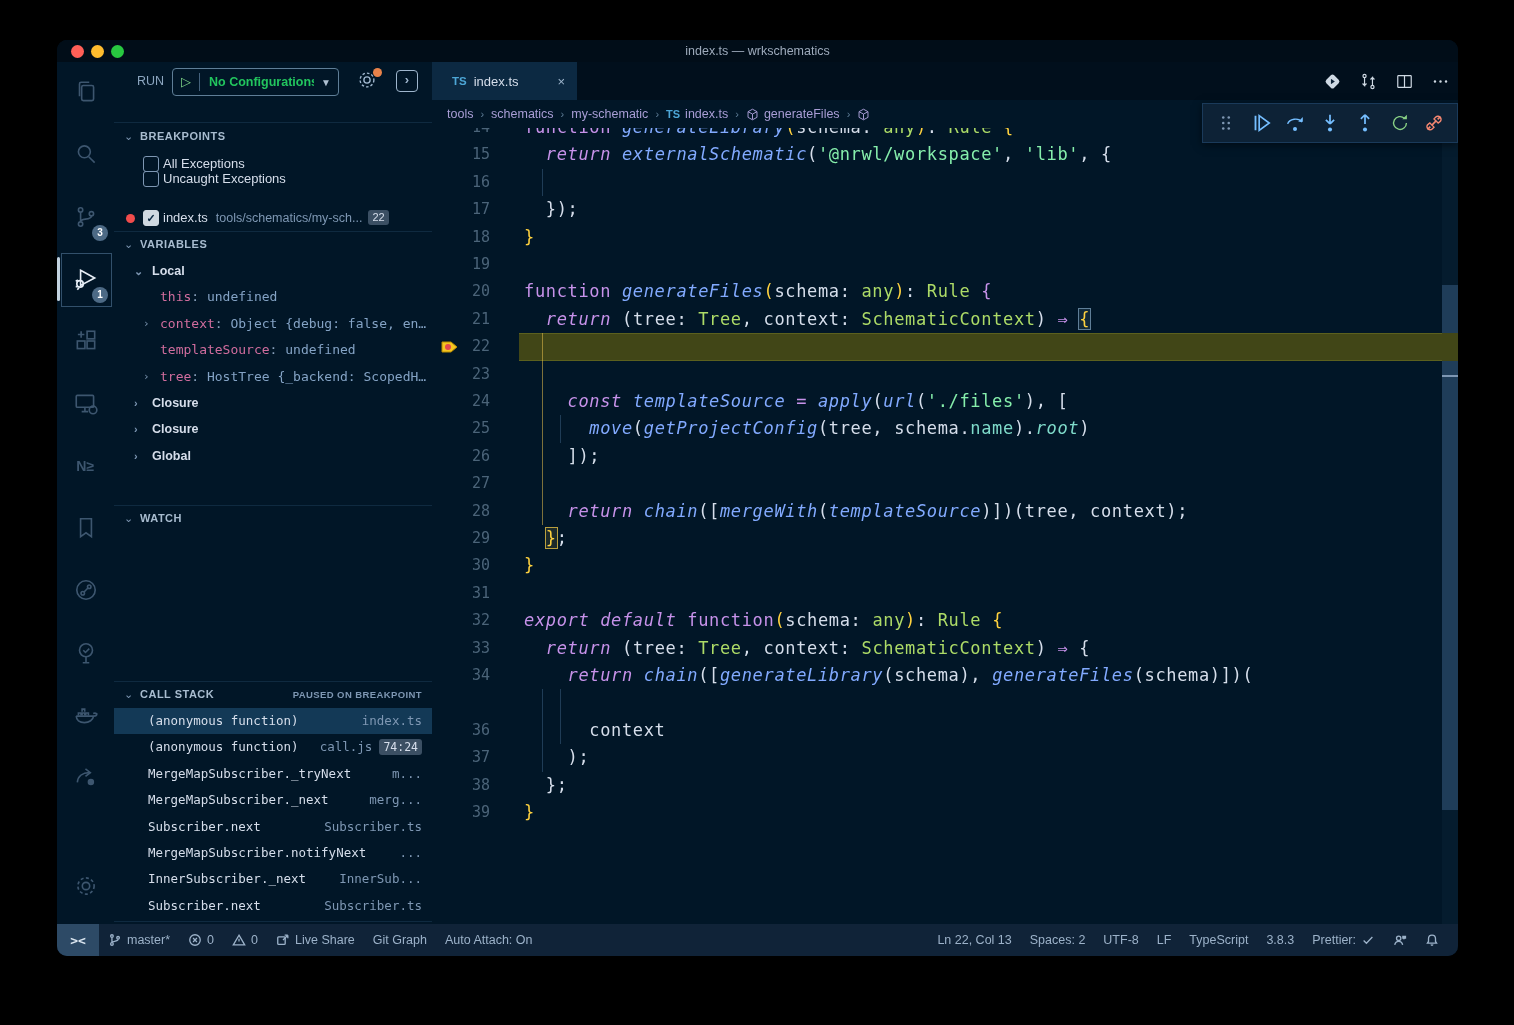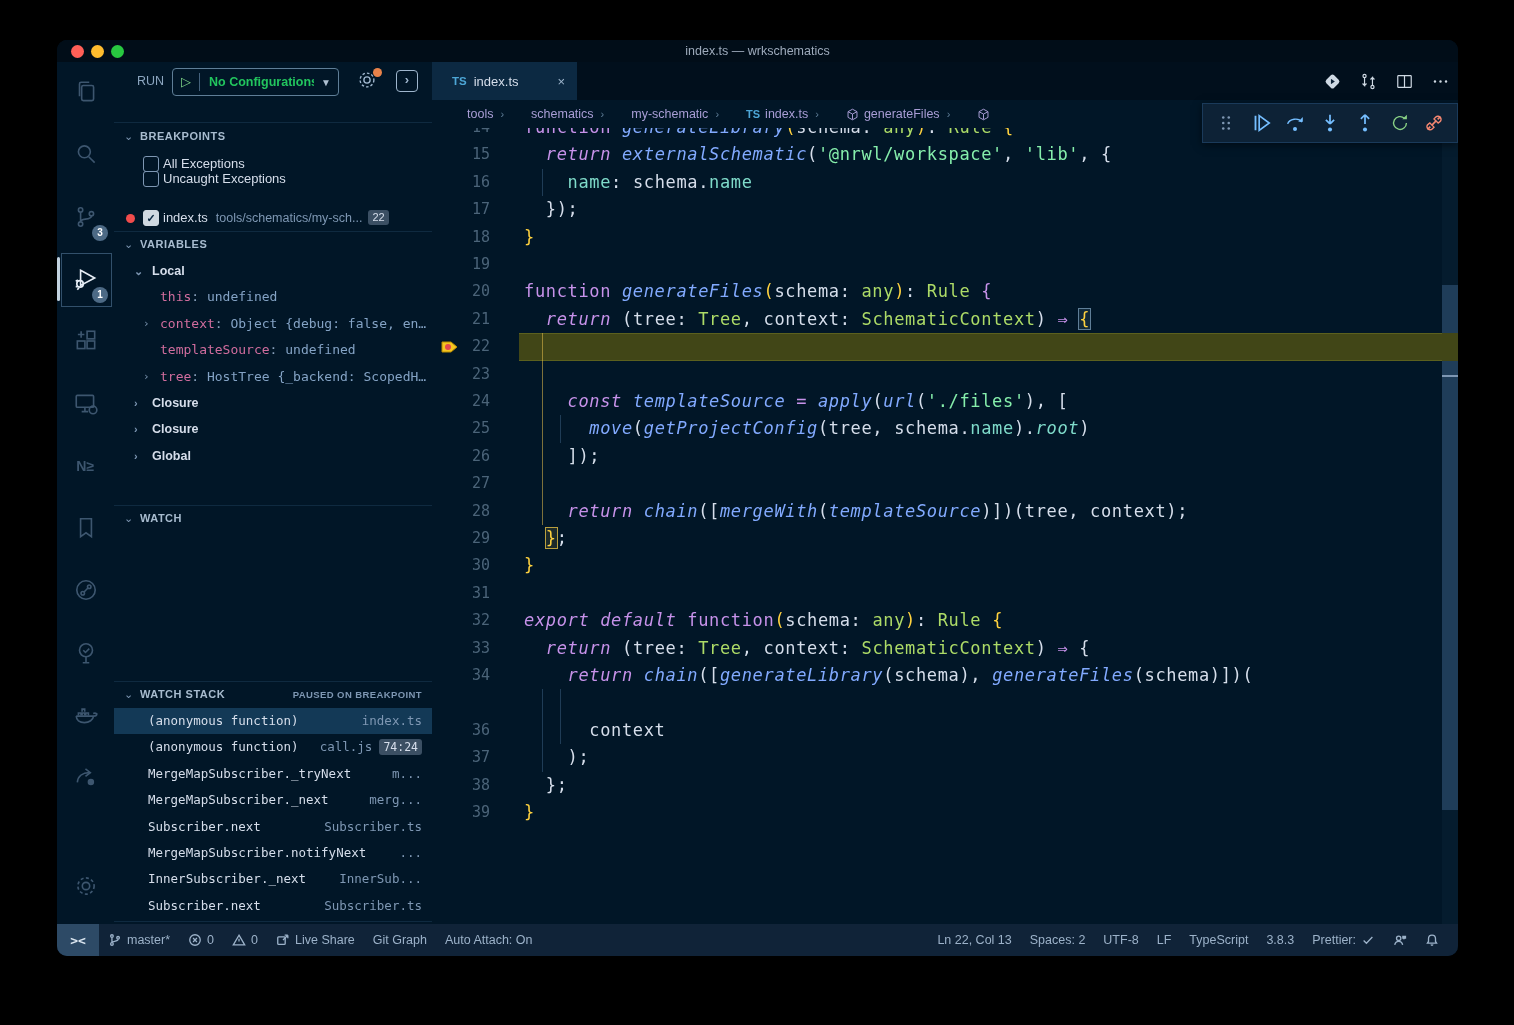--- a/index.html
+++ b/index.html
@@ -74,21 +74,21 @@
   .tab{position:absolute;left:0;top:0;width:145px;height:38px;background:#0c2942;display:flex;
        align-items:center;font-size:13px;color:#d6deeb;}
   .tab-ts{color:#4da6d6;font-weight:bold;font-size:11.5px;margin:0 7px 0 20px;}
   .tab-close{margin-left:auto;margin-right:12px;color:#9fb6cd;font-size:13px;}
   .ed-actions{position:absolute;right:8px;top:0;height:38px;display:flex;align-items:center;gap:17px;color:#cfd9e3;}
   .ed-actions svg{width:19px;height:19px;}
   .breadcrumb{position:absolute;left:375px;top:60px;right:0;height:28px;background:#011627;
               display:flex;align-items:center;font-size:12.5px;color:#a99ed6;padding-left:15px;}
   .bc-sep{color:#5f7e97;margin:0 7px;font-size:11px;}
   .bc-ts{color:#4da6d6;font-weight:bold;font-size:11px;margin-right:5px;}
-  .bc-item{display:flex;align-items:center;margin-left:20px;}
+  .bc-item{display:flex;align-items:center;}
   .bc-cube{width:13px;height:13px;margin-right:5px;}
   
   .viewport{position:absolute;left:375px;top:88px;right:0;bottom:32px;overflow:hidden;}
   .code-line{position:absolute;left:0;width:100%;height:27.4px;line-height:27.4px;}
   .lnum{position:absolute;left:0;top:0;width:58px;text-align:right;color:#4b6479;
         font-family:"DejaVu Sans Mono",monospace;font-size:15px;}
   .ltext{position:absolute;left:92px;top:0;white-space:pre;font-family:"DejaVu Sans Mono",monospace;
          font-size:17px;letter-spacing:0.65px;}
   .tok-tx{color:#d6deeb;} .tok-k{color:#c792ea;} .tok-ki{color:#c792ea;font-style:italic;}
   .tok-fn{color:#82aaff;font-style:italic;} .tok-ty{color:#addb67;} .tok-st{color:#86efac;}
@@ -329,21 +329,21 @@
         </div>
         <div class="sb-divider" style="top:443px"></div>
         <div class="sb-header" style="top:443px">
        <span class="chev">⌄</span>
        <span class="hlabel">WATCH</span>
 
      </div>
         <div class="sb-divider" style="top:619px"></div>
         <div class="sb-header" style="top:619px">
        <span class="chev">⌄</span>
-       <span class="hlabel">WATCH STACK</span>
+       <span class="hlabel">CALL STACK</span>
        <span class="hright">PAUSED ON BREAKPOINT</span>
      </div>
         <div class="row cs-row selected" style="top:646px">
       <span class="cs-fn">(anonymous function)</span>
       <span class="cs-file">index.ts</span>
         </div>
         <div class="row cs-row " style="top:672.4px">
       <span class="cs-fn">(anonymous function)</span>
       <span class="cs-file">call.js<span class="cs-badge">74:24</span></span>
         </div>
@@ -515,21 +515,20 @@
       <div class="code-line" style="top:-14px">
          <span class="lnum">14</span>
          <span class="ltext"><span class="tok-k">function </span><span class="tok-fn">generateLibrary</span><span class="tok-g">(</span><span class="tok-tx">schema</span><span class="tok-tx">: </span><span class="tok-ty">any</span><span class="tok-g">)</span><span class="tok-tx">: </span><span class="tok-ty">Rule</span><span class="tok-tx"> </span><span class="tok-g">{</span></span>
       </div>
       <div class="code-line" style="top:13.399999999999999px">
          <span class="lnum">15</span>
          <span class="ltext"><span class="tok-tx">  </span><span class="tok-ki">return</span><span class="tok-tx"> </span><span class="tok-fn">externalSchematic</span><span class="tok-tx">(</span><span class="tok-st">'@nrwl/workspace'</span><span class="tok-tx">, </span><span class="tok-st">'lib'</span><span class="tok-tx">, {</span></span>
       </div>
       <div class="code-line" style="top:40.8px">
          <span class="lnum">16</span>
-         <span class="ltext"><span class="tok-tx">    </span><span class="tok-pr">name</span><span class="tok-tx">: </span><span class="tok-tx">schema</span><span class="tok-tx">.</span><span class="tok-pr">name</span></span>
       </div>
       <div class="code-line" style="top:68.19999999999999px">
          <span class="lnum">17</span>
          <span class="ltext"><span class="tok-tx">  });</span></span>
       </div>
       <div class="code-line" style="top:95.6px">
          <span class="lnum">18</span>
          <span class="ltext"><span class="tok-g">}</span></span>
       </div>
       <div class="code-line" style="top:123px">

